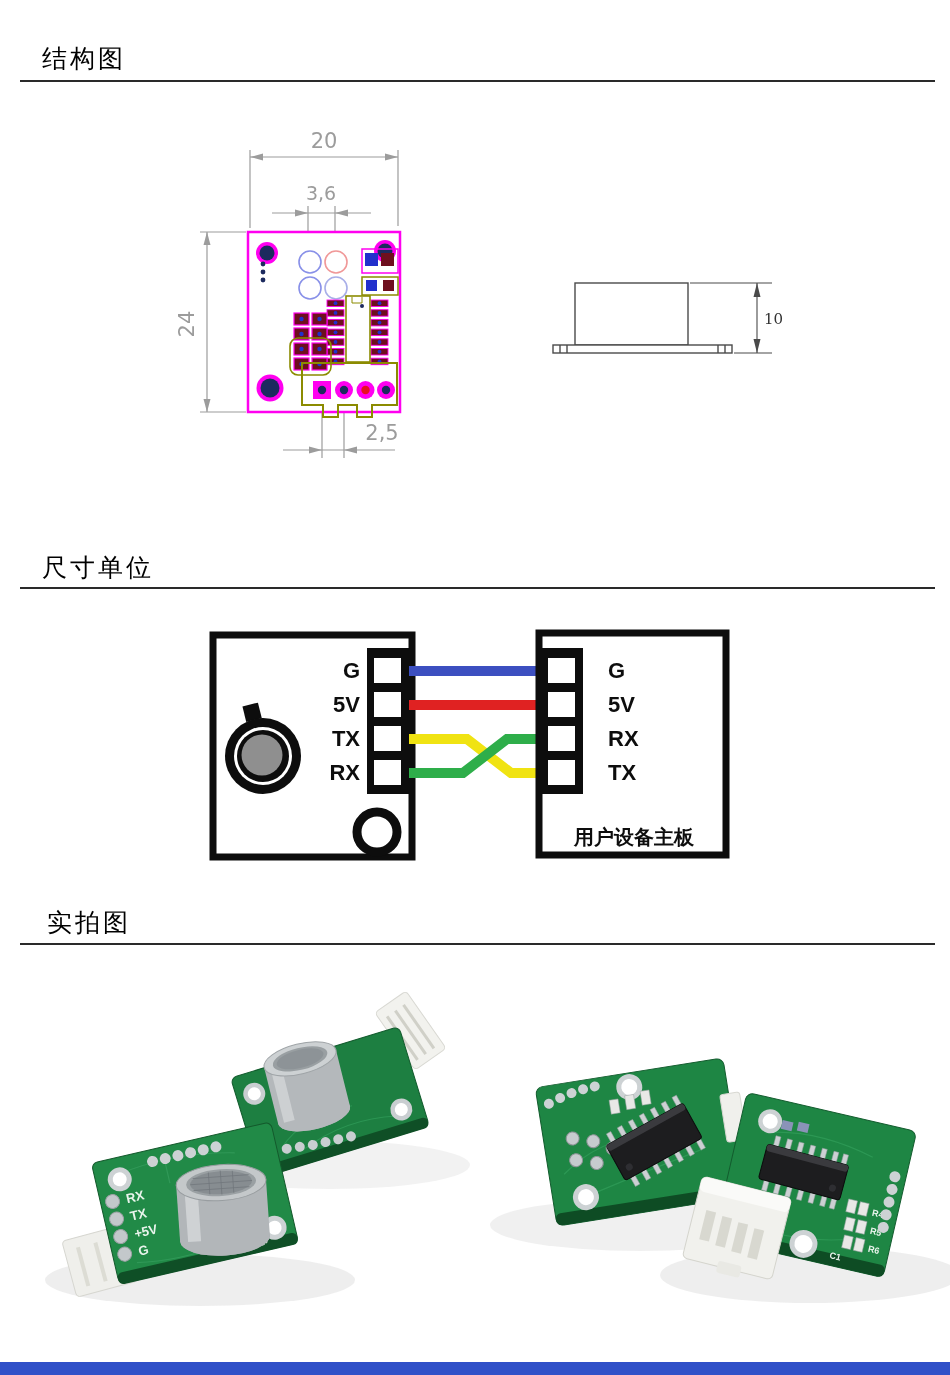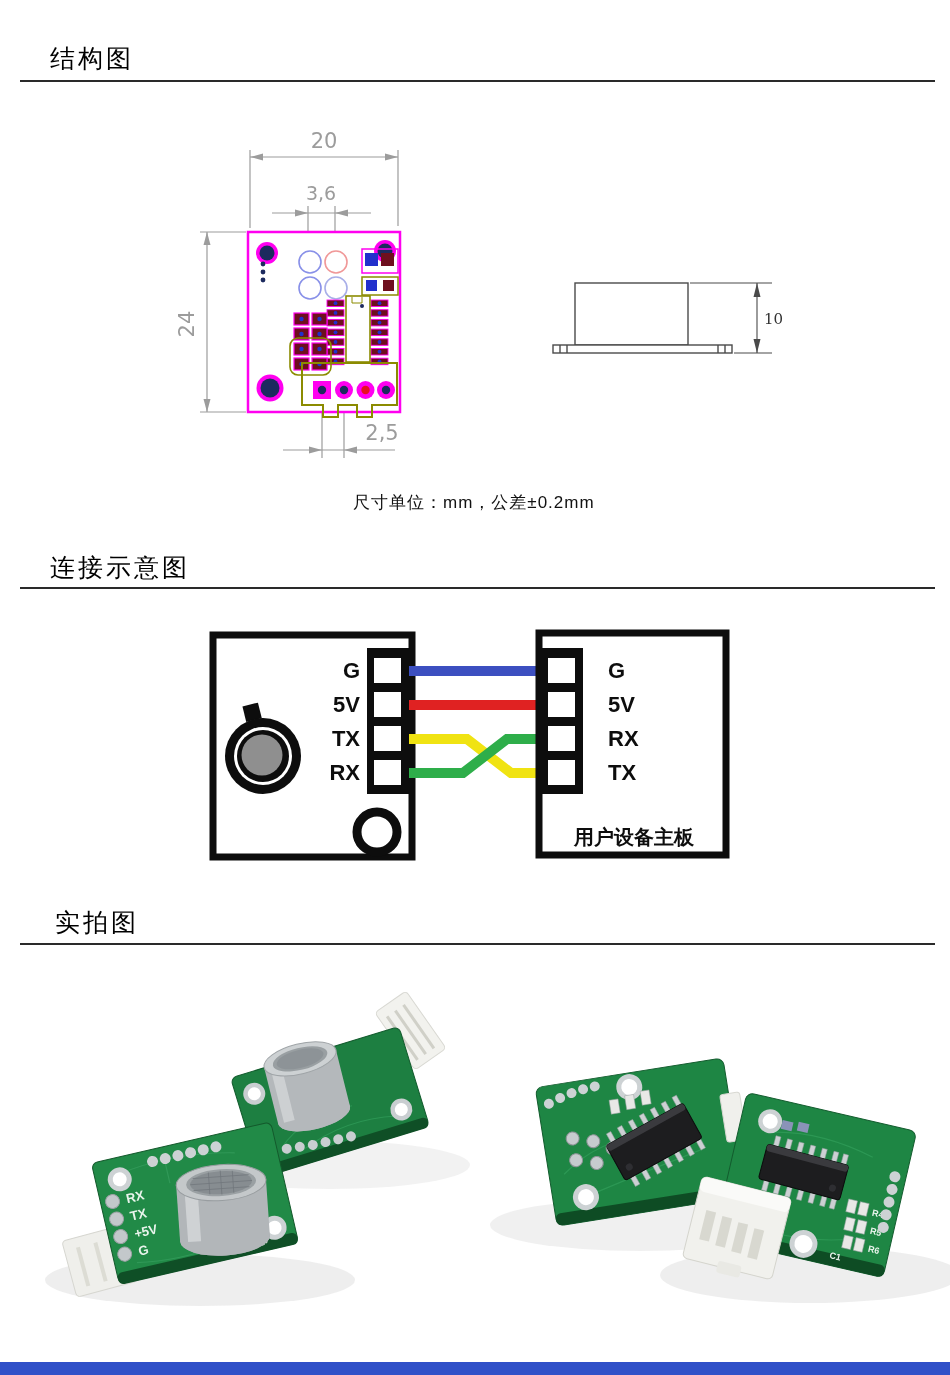--- a/index.html
+++ b/index.html
@@ -1,18 +1,18 @@
 <!DOCTYPE html>
 <html><head>
 <meta charset="utf-8">
 <style>
   html,body{margin:0;padding:0;background:#fff;}
   .page{position:relative;width:950px;height:1375px;background:#fff;overflow:hidden;
         font-family:"Liberation Sans",sans-serif;}
-  .sec-title{position:absolute;left:42px;font-size:25px;font-weight:500;letter-spacing:3px;color:#000;margin-left:8px;}
+  .sec-title{position:absolute;left:42px;font-size:25px;font-weight:500;letter-spacing:3px;color:#000;}
   .sec-rule{position:absolute;left:20px;width:915px;height:0;border:none;border-top:2px solid #2a2a2a;margin:0;}
   .caption{position:absolute;left:353px;top:491px;font-size:17px;color:#111;letter-spacing:1px;}
   svg{position:absolute;left:0;}
   .dim-txt{font-family:"DejaVu Sans",sans-serif;fill:#9c9c9c;font-size:21px;}
   .dim-txt-sm{font-family:"DejaVu Sans",sans-serif;fill:#9c9c9c;font-size:19px;}
   .pinlbl{font-family:"Liberation Sans",sans-serif;font-size:22px;font-weight:bold;fill:#0d0d0d;}
   .hostlbl{font-family:"Liberation Sans",sans-serif;font-size:20px;font-weight:bold;fill:#0d0d0d;}
   .silk{font-family:"Liberation Sans",sans-serif;font-weight:bold;fill:#e9f4ec;}
   .bottom-banner{position:absolute;left:0;top:1362px;width:950px;height:13px;}
 </style>
@@ -188,23 +188,22 @@
     <g stroke="#4a4a4a" stroke-width="1.1">
       <line x1="690" y1="163" x2="772" y2="163"></line>
       <line x1="734" y1="233" x2="772" y2="233"></line>
       <line x1="757" y1="163" x2="757" y2="233"></line>
       <polygon points="757,163 753.5,177 760.5,177" fill="#4a4a4a" stroke="none"></polygon>
       <polygon points="757,233 753.5,219 760.5,219" fill="#4a4a4a" stroke="none"></polygon>
       <text x="764" y="204" font-family="DejaVu Serif, serif" font-size="15" fill="#333" stroke="none">10</text>
     </g>
   </svg>
 
-  <div class="caption">尺寸单位：mm，公差±0.2mm</div>
-
-  <div class="sec-title" style="top:551px;">连接示意图</div>
+
+  <div class="sec-title" style="top:551px;">尺寸单位</div>
   <hr class="sec-rule" style="top:587px;">
 
   <svg style="top:620px;" width="950" height="255" viewBox="0 0 950 255">
 
     <g>
       <rect x="213" y="15" width="199" height="222" fill="#fff" stroke="#0d0d0d" stroke-width="7"></rect>
       <g>
         <rect x="-8" y="-53" width="16" height="16" fill="#0d0d0d" transform="translate(263,136) rotate(-14)"></rect>
         <circle cx="263" cy="136" r="38" fill="#0d0d0d"></circle>
         <circle cx="263" cy="136" r="29" fill="#fff"></circle>

